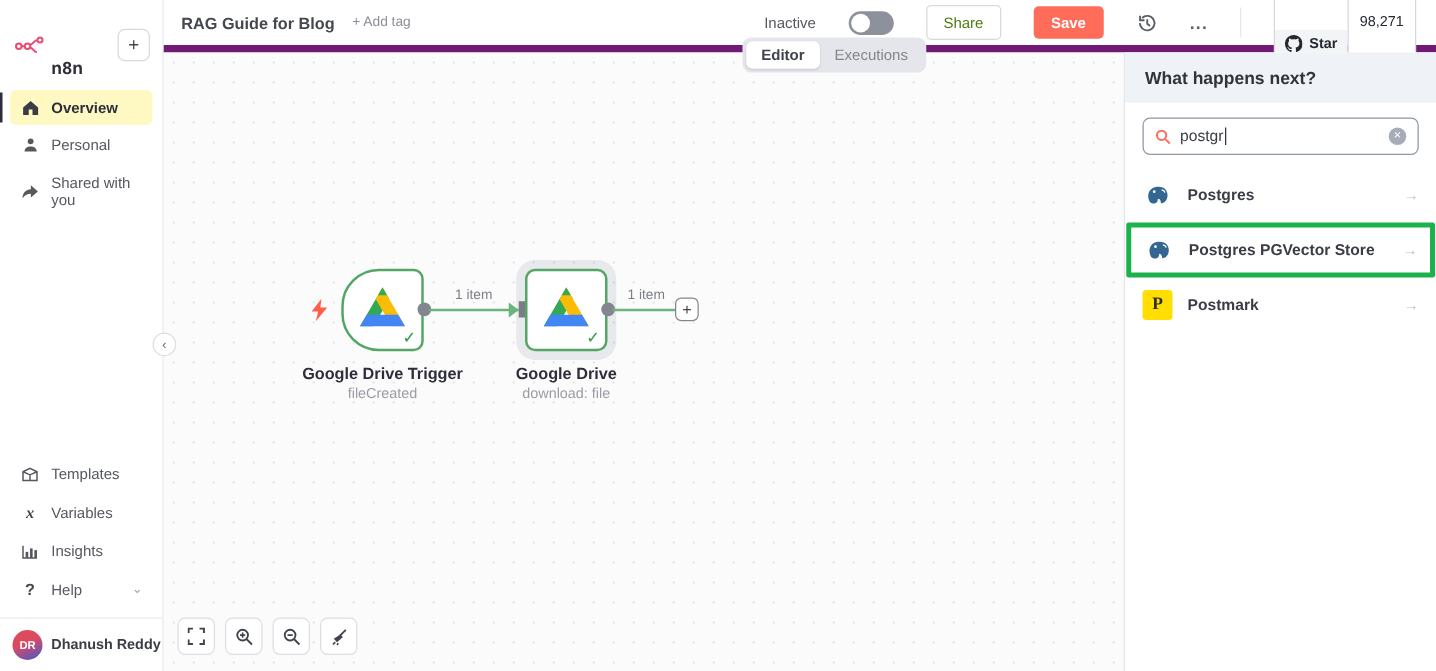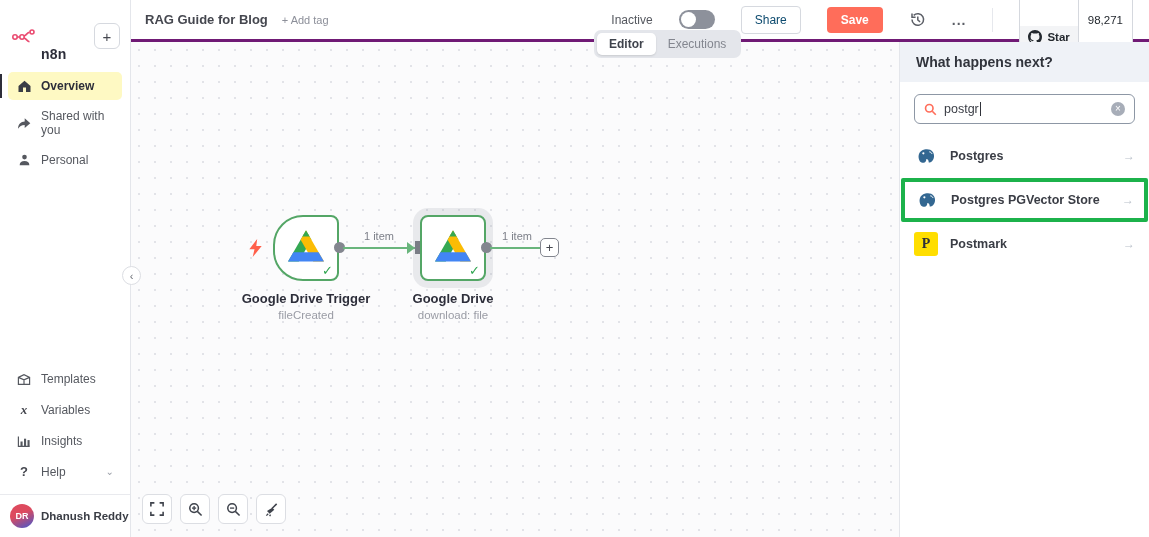--- a/index.html
+++ b/index.html
@@ -17,28 +17,28 @@
   .side-item.active { background:#fef9c3; color:#2d2e3a; font-weight:bold; }
   .side-item.active::before { content:""; position:absolute; left:-8px; top:2px; bottom:2px; width:2px; background:#2d2e3a; }
   .side-spacer { flex:1; }
   .chev-down { margin-left:auto; color:#9b9fa0; color:#9b9fa8; font-size:10px; }
   .user-row { display:flex; align-items:center; gap:7px; border-top:1px solid #e9eaee; margin:6px -8px 0 -8px; padding:9px 10px; }
   .avatar { width:24px; height:24px; border-radius:50%; background:linear-gradient(155deg,#dd4a5e 42%,#4059d0 100%); color:#fff; font-size:9px; font-weight:bold; display:flex; align-items:center; justify-content:center; flex:0 0 24px; }
   .user-name { font-size:11.5px; font-weight:bold; color:#3a3d45; white-space:nowrap; }
   .user-menu { margin-left:auto; color:#6b6e76; font-size:12px; letter-spacing:1px; cursor:pointer; }
 
   
-  .topbar { position:absolute; left:131px; top:0; width:1018px; height:42px; background:#fff; border-bottom:3px solid #701a75; display:flex; align-items:center; padding:0 16px 0 14px; }
+  .topbar { position:absolute; left:131px; top:0; width:1018px; height:42px; background:#fff; border-bottom:6px solid #701a75; display:flex; align-items:center; padding:0 16px 0 14px; }
   .wf-title { font-size:13px; font-weight:bold; color:#45474f; }
   .add-tag { font-size:11px; color:#8c8f99; margin-left:14px; cursor:pointer; }
   .topbar-right { margin-left:auto; display:flex; align-items:center; gap:26px; }
   .status-label { font-size:12px; color:#55585f; }
   .toggle { width:36px; height:19px; border-radius:10px; background:#8d919b; position:relative; cursor:pointer; flex:0 0 36px; }
   .toggle::after { content:""; position:absolute; left:2px; top:2px; width:15px; height:15px; border-radius:50%; background:#fff; }
-  .btn-share { background:#fff; border:1px solid #d6d9df; border-radius:4px; padding:6px 13px; font-size:12px; color:#0c4a6e; cursor:pointer; }
+  .btn-share { background:#fff; border:1px solid #d6d9df; border-radius:4px; padding:6px 13px; font-size:12px; color:#4d7c0f; cursor:pointer; }
   .btn-save { background:#ff6d5a; border:none; border-radius:4px; padding:6px 14px; font-size:12px; color:#fff; font-weight:bold; cursor:pointer; }
   .icon-btn { background:none; border:none; color:#5b5e66; cursor:pointer; display:flex; align-items:center; font-size:14px; letter-spacing:1px; }
   .tb-divider { width:1px; height:24px; background:#e6e8ed; }
   .star-widget { display:flex; align-items:stretch; border:1px solid #d5d8de; border-radius:5px; overflow:hidden; cursor:pointer; }
   .star-left { display:flex; align-items:center; gap:5px; background:#f3f4f6; padding:4px 8px; font-size:11.5px; font-weight:bold; color:#24292f;margin-top:34px; }
   .star-count { background:#fff; padding:4px 9px; font-size:11.5px; color:#24292f; border-left:1px solid #d5d8de; display:flex; align-items:center; }
 
   
   .tabs { position:absolute; left:594px; top:30px; z-index:20; display:flex; background:#e4e6eb; border-radius:7px; padding:3px; }
   .tab { font-size:12px; padding:4px 12px; border-radius:5px; color:#83868f; cursor:pointer; }
@@ -108,34 +108,34 @@
   <div class="side-item active">
     <span class="sicon">
       <svg width="15" height="14" viewBox="0 0 20 18">
           <path d="M2 9 L10 2 L18 9 V17 H12 V11 H8 V17 H2 Z" fill="#3a3d45"></path>
         </svg>
     </span>
     <span>Overview</span>
   </div>
   <div class="side-item">
     <span class="sicon">
-      <svg width="14" height="13" viewBox="0 0 20 18">
-          <path d="M11 6 V1.5 L19 8.5 L11 15.5 V11 C6.5 11 3.5 12.8 1.5 16.5 C1.5 9.5 5.5 6.5 11 6 Z" fill="#55585f"></path>
-        </svg>
-    </span>
-    <span>Shared with you</span>
-  </div>
-  <div class="side-item">
-    <span class="sicon">
       <svg width="13" height="14" viewBox="0 0 20 20">
           <circle cx="10" cy="5.5" r="3.6" fill="#55585f"></circle>
           <path d="M2.5 18 c0-4.2 3.3-6.3 7.5-6.3 s7.5 2.1 7.5 6.3 z" fill="#55585f"></path>
         </svg>
     </span>
     <span>Personal</span>
+  </div>
+  <div class="side-item">
+    <span class="sicon">
+      <svg width="14" height="13" viewBox="0 0 20 18">
+          <path d="M11 6 V1.5 L19 8.5 L11 15.5 V11 C6.5 11 3.5 12.8 1.5 16.5 C1.5 9.5 5.5 6.5 11 6 Z" fill="#55585f"></path>
+        </svg>
+    </span>
+    <span>Shared with you</span>
   </div>
 
   <div class="side-spacer"></div>
 
   <div class="side-item">
     <span class="sicon">
       <svg width="14" height="13" viewBox="0 0 20 18">
           <path d="M2 6 L10 2 L18 6 V16 H2 Z M2 6 L10 9.5 L18 6 M10 9.5 V16" fill="none" stroke="#55585f" stroke-width="1.7"></path>
         </svg>
     </span>

